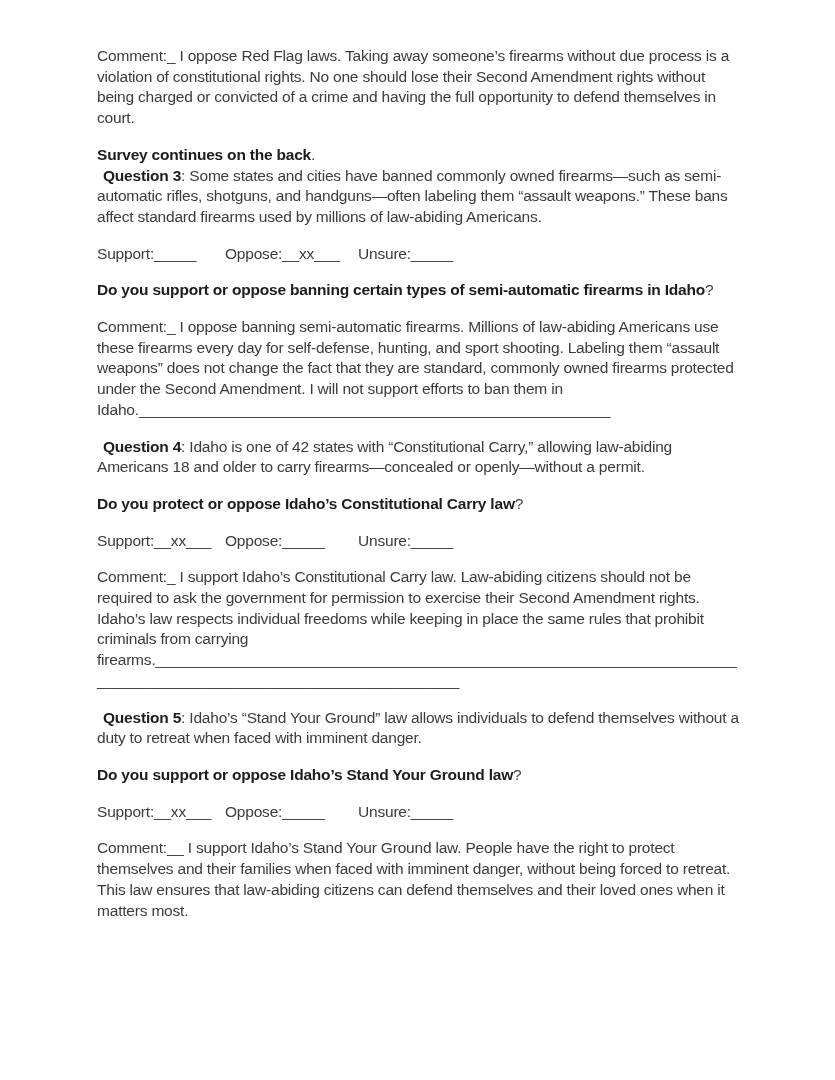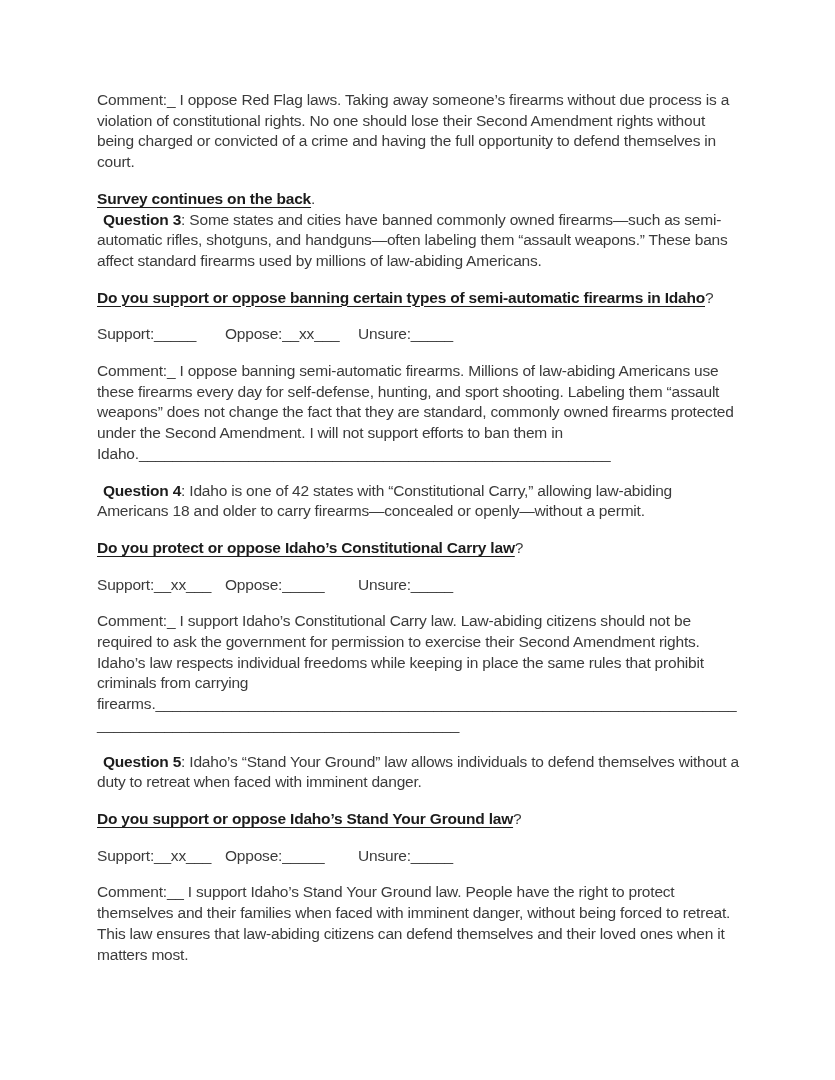--- a/index.html
+++ b/index.html
@@ -11,21 +11,21 @@
   body {
     width: 835px;
     height: 1080px;
     overflow: hidden;
     font-family: "Liberation Sans", "DejaVu Sans", sans-serif;
   }
   .page {
     box-sizing: border-box;
     width: 835px;
     height: 1080px;
-    padding: 90px 96px 0 97px;
+    padding: 46px 96px 0 97px;
     background: #ffffff;
   }
   .block {
     margin: 0 0 16px 0;
     font-size: 15.5px;
     line-height: 20.7px;
     letter-spacing: -0.2px;
     color: var(--text-color, #3b3b3b);
     white-space: pre-wrap;
     overflow-wrap: break-word;
@@ -37,42 +37,41 @@
     font-weight: 400;
   }
   .seg.bold {
     font-weight: 700;
     color: var(--heading-color, #1c1c1c);
     margin-left: 6px;
   }
   .seg.bold-underline {
     font-weight: 700;
     color: var(--heading-color, #1c1c1c);
-    text-decoration: underline;
     text-decoration-thickness: 1.4px;
     text-underline-offset: 2.5px;
   }
   .seg.field-1, .seg.field-2, .seg.field-3 {
     display: inline-block;
     font-weight: 400;
   }
   .seg.field-1 { width: 128px; }
   .seg.field-2 { width: 133px; }
   .seg.field-3 { width: auto; }
 </style>
 </head>
 <body style="background: rgb(255, 255, 255);">
 
 <div class="page">
   <div>
       <p class="block"><span class="seg regular">Comment:_ I oppose Red Flag laws. Taking away someone’s firearms without due process is a violation of constitutional rights. No one should lose their Second Amendment rights without being charged or convicted of a crime and having the full opportunity to defend themselves in court.</span></p>
       <p class="block tight"><span class="seg bold-underline">Survey continues on the back</span><span class="seg regular">.</span></p>
       <p class="block"><span class="seg bold">Question 3</span><span class="seg regular">: Some states and cities have banned commonly owned firearms—such as semi-automatic rifles, shotguns, and handguns—often labeling them “assault weapons.” These bans affect standard firearms used by millions of law-abiding Americans.</span></p>
+      <p class="block"><span class="seg field-1">Support:_____</span><span class="seg field-2">Oppose:__xx___</span><span class="seg field-3">Unsure:_____</span></p>
       <p class="block"><span class="seg bold-underline">Do you support or oppose banning certain types of semi-automatic firearms in Idaho</span><span class="seg regular">?</span></p>
-      <p class="block"><span class="seg field-1">Support:_____</span><span class="seg field-2">Oppose:__xx___</span><span class="seg field-3">Unsure:_____</span></p>
       <p class="block"><span class="seg regular">Comment:_ I oppose banning semi-automatic firearms. Millions of law-abiding Americans use these firearms every day for self-defense, hunting, and sport shooting. Labeling them “assault weapons” does not change the fact that they are standard, commonly owned firearms protected under the Second Amendment. I will not support efforts to ban them in Idaho.________________________________________________________</span></p>
       <p class="block"><span class="seg bold">Question 4</span><span class="seg regular">: Idaho is one of 42 states with “Constitutional Carry,” allowing law-abiding Americans 18 and older to carry firearms—concealed or openly—without a permit.</span></p>
       <p class="block"><span class="seg bold-underline">Do you protect or oppose Idaho’s Constitutional Carry law</span><span class="seg regular">?</span></p>
       <p class="block"><span class="seg field-1">Support:__xx___</span><span class="seg field-2">Oppose:_____</span><span class="seg field-3">Unsure:_____</span></p>
       <p class="block"><span class="seg regular">Comment:_ I support Idaho’s Constitutional Carry law. Law-abiding citizens should not be required to ask the government for permission to exercise their Second Amendment rights. Idaho’s law respects individual freedoms while keeping in place the same rules that prohibit criminals from carrying firearms.________________________________________________________________________________________________________________</span></p>
       <p class="block"><span class="seg bold">Question 5</span><span class="seg regular">: Idaho’s “Stand Your Ground” law allows individuals to defend themselves without a duty to retreat when faced with imminent danger.</span></p>
       <p class="block"><span class="seg bold-underline">Do you support or oppose Idaho’s Stand Your Ground law</span><span class="seg regular">?</span></p>
       <p class="block"><span class="seg field-1">Support:__xx___</span><span class="seg field-2">Oppose:_____</span><span class="seg field-3">Unsure:_____</span></p>
       <p class="block"><span class="seg regular">Comment:__ I support Idaho’s Stand Your Ground law. People have the right to protect themselves and their families when faced with imminent danger, without being forced to retreat. This law ensures that law-abiding citizens can defend themselves and their loved ones when it matters most.</span></p>
     </div>

